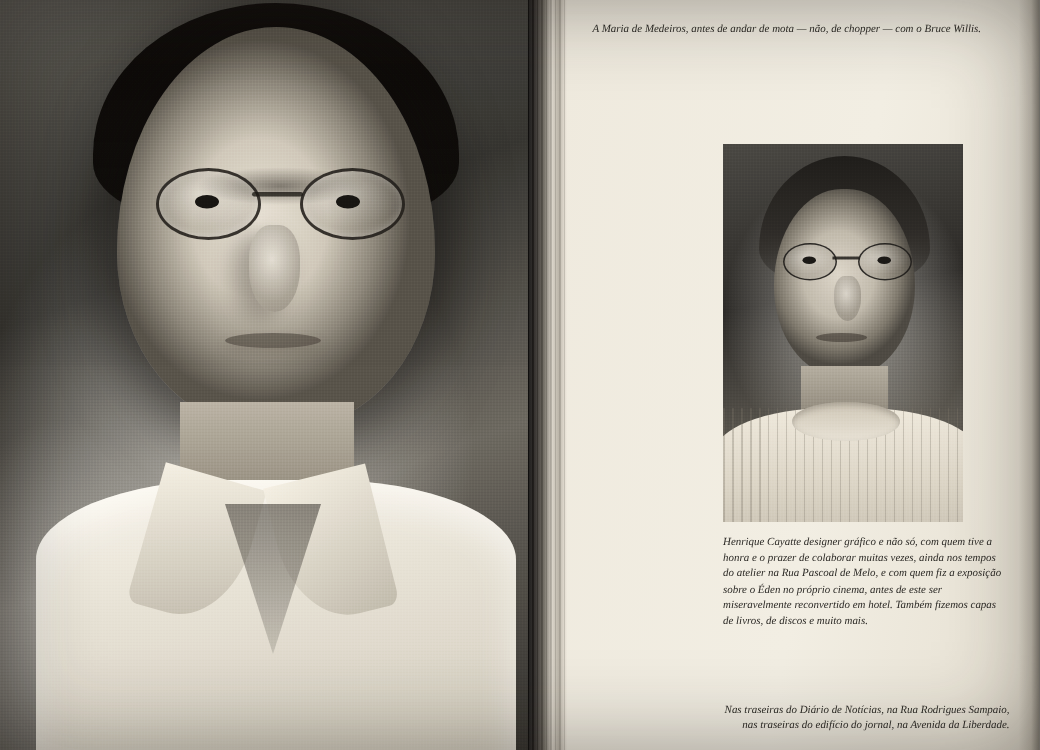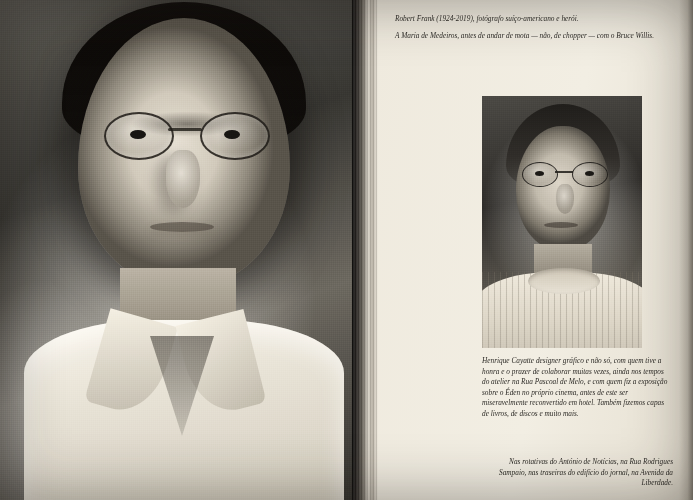--- a/index.html
+++ b/index.html
@@ -329,21 +329,20 @@
     </div>
   </div>
 
   <div class="gutter">
     <div class="gutter-lines"></div>
   </div>
 
   <div class="right-page">
 
     <div class="caption-top">
-      <p>Robert Frank (1924-2019), fotógrafo suíço-americano e herói.</p>
       <p>A Maria de Medeiros, antes de andar de mota — não, de chopper — com o Bruce Willis.</p>
     </div>
 
     <div class="photo-right">
       <div class="r-hair"></div>
       <div class="r-face"></div>
       <div class="r-neck"></div>
       <div class="r-sweater">
         <div class="r-ribs"></div>
       </div>
@@ -355,19 +354,19 @@
         <div class="r-eye l"></div>
         <div class="r-eye r"></div>
       </div>
       <div class="r-nose"></div>
       <div class="r-mouth"></div>
       <div class="grain"></div>
     </div>
 
     <div class="caption-mid">Henrique Cayatte designer gráfico e não só, com quem tive a honra e o prazer de colaborar muitas vezes, ainda nos tempos do atelier na Rua Pascoal de Melo, e com quem fiz a exposição sobre o Éden no próprio cinema, antes de este ser miseravelmente reconvertido em hotel. Também fizemos capas de livros, de discos e muito mais.</div>
 
-    <div class="caption-bottom">Nas rotativas do António de Notícias, na Rua Rodrigues Sampaio, nas traseiras do edifício do jornal, na Avenida da Liberdade.</div>
+    <div class="caption-bottom">Nas traseiras do Diário de Notícias, na Rua Rodrigues Sampaio, nas traseiras do edifício do jornal, na Avenida da Liberdade.</div>
 
     <div class="page-edge"></div>
   </div>
 
   <div class="vignette"></div>
 </div>
 
 </body></html>

